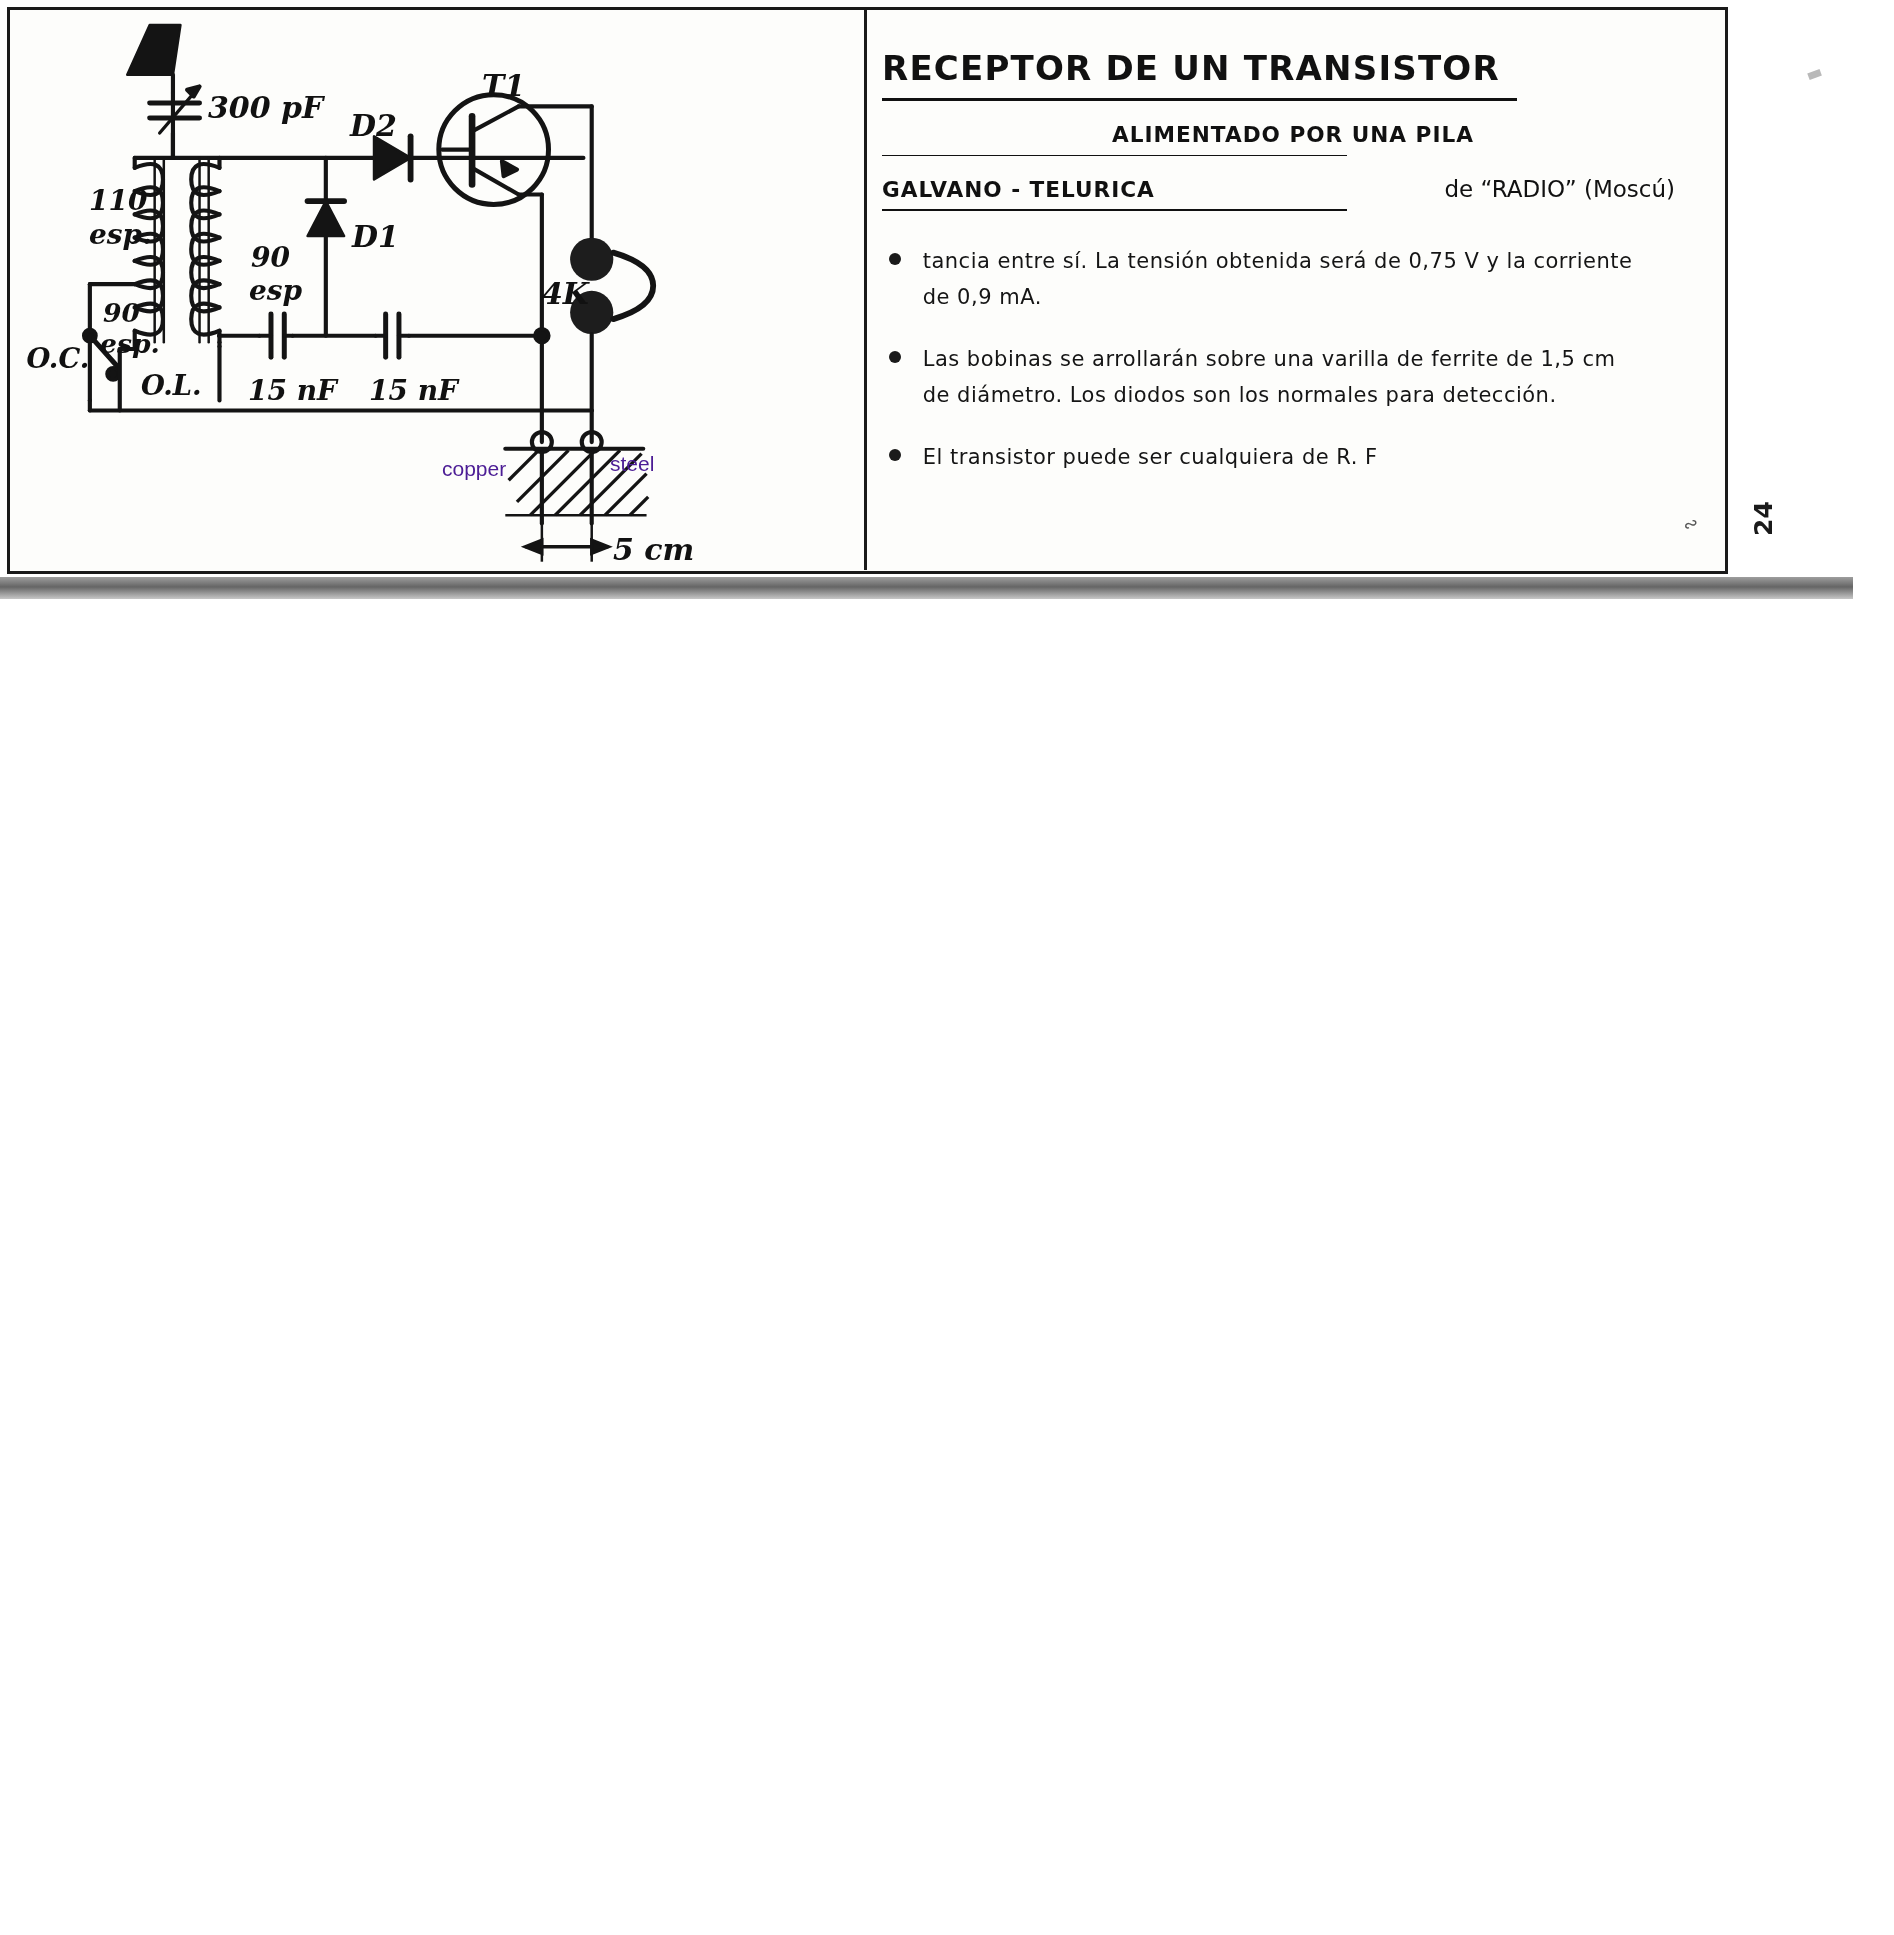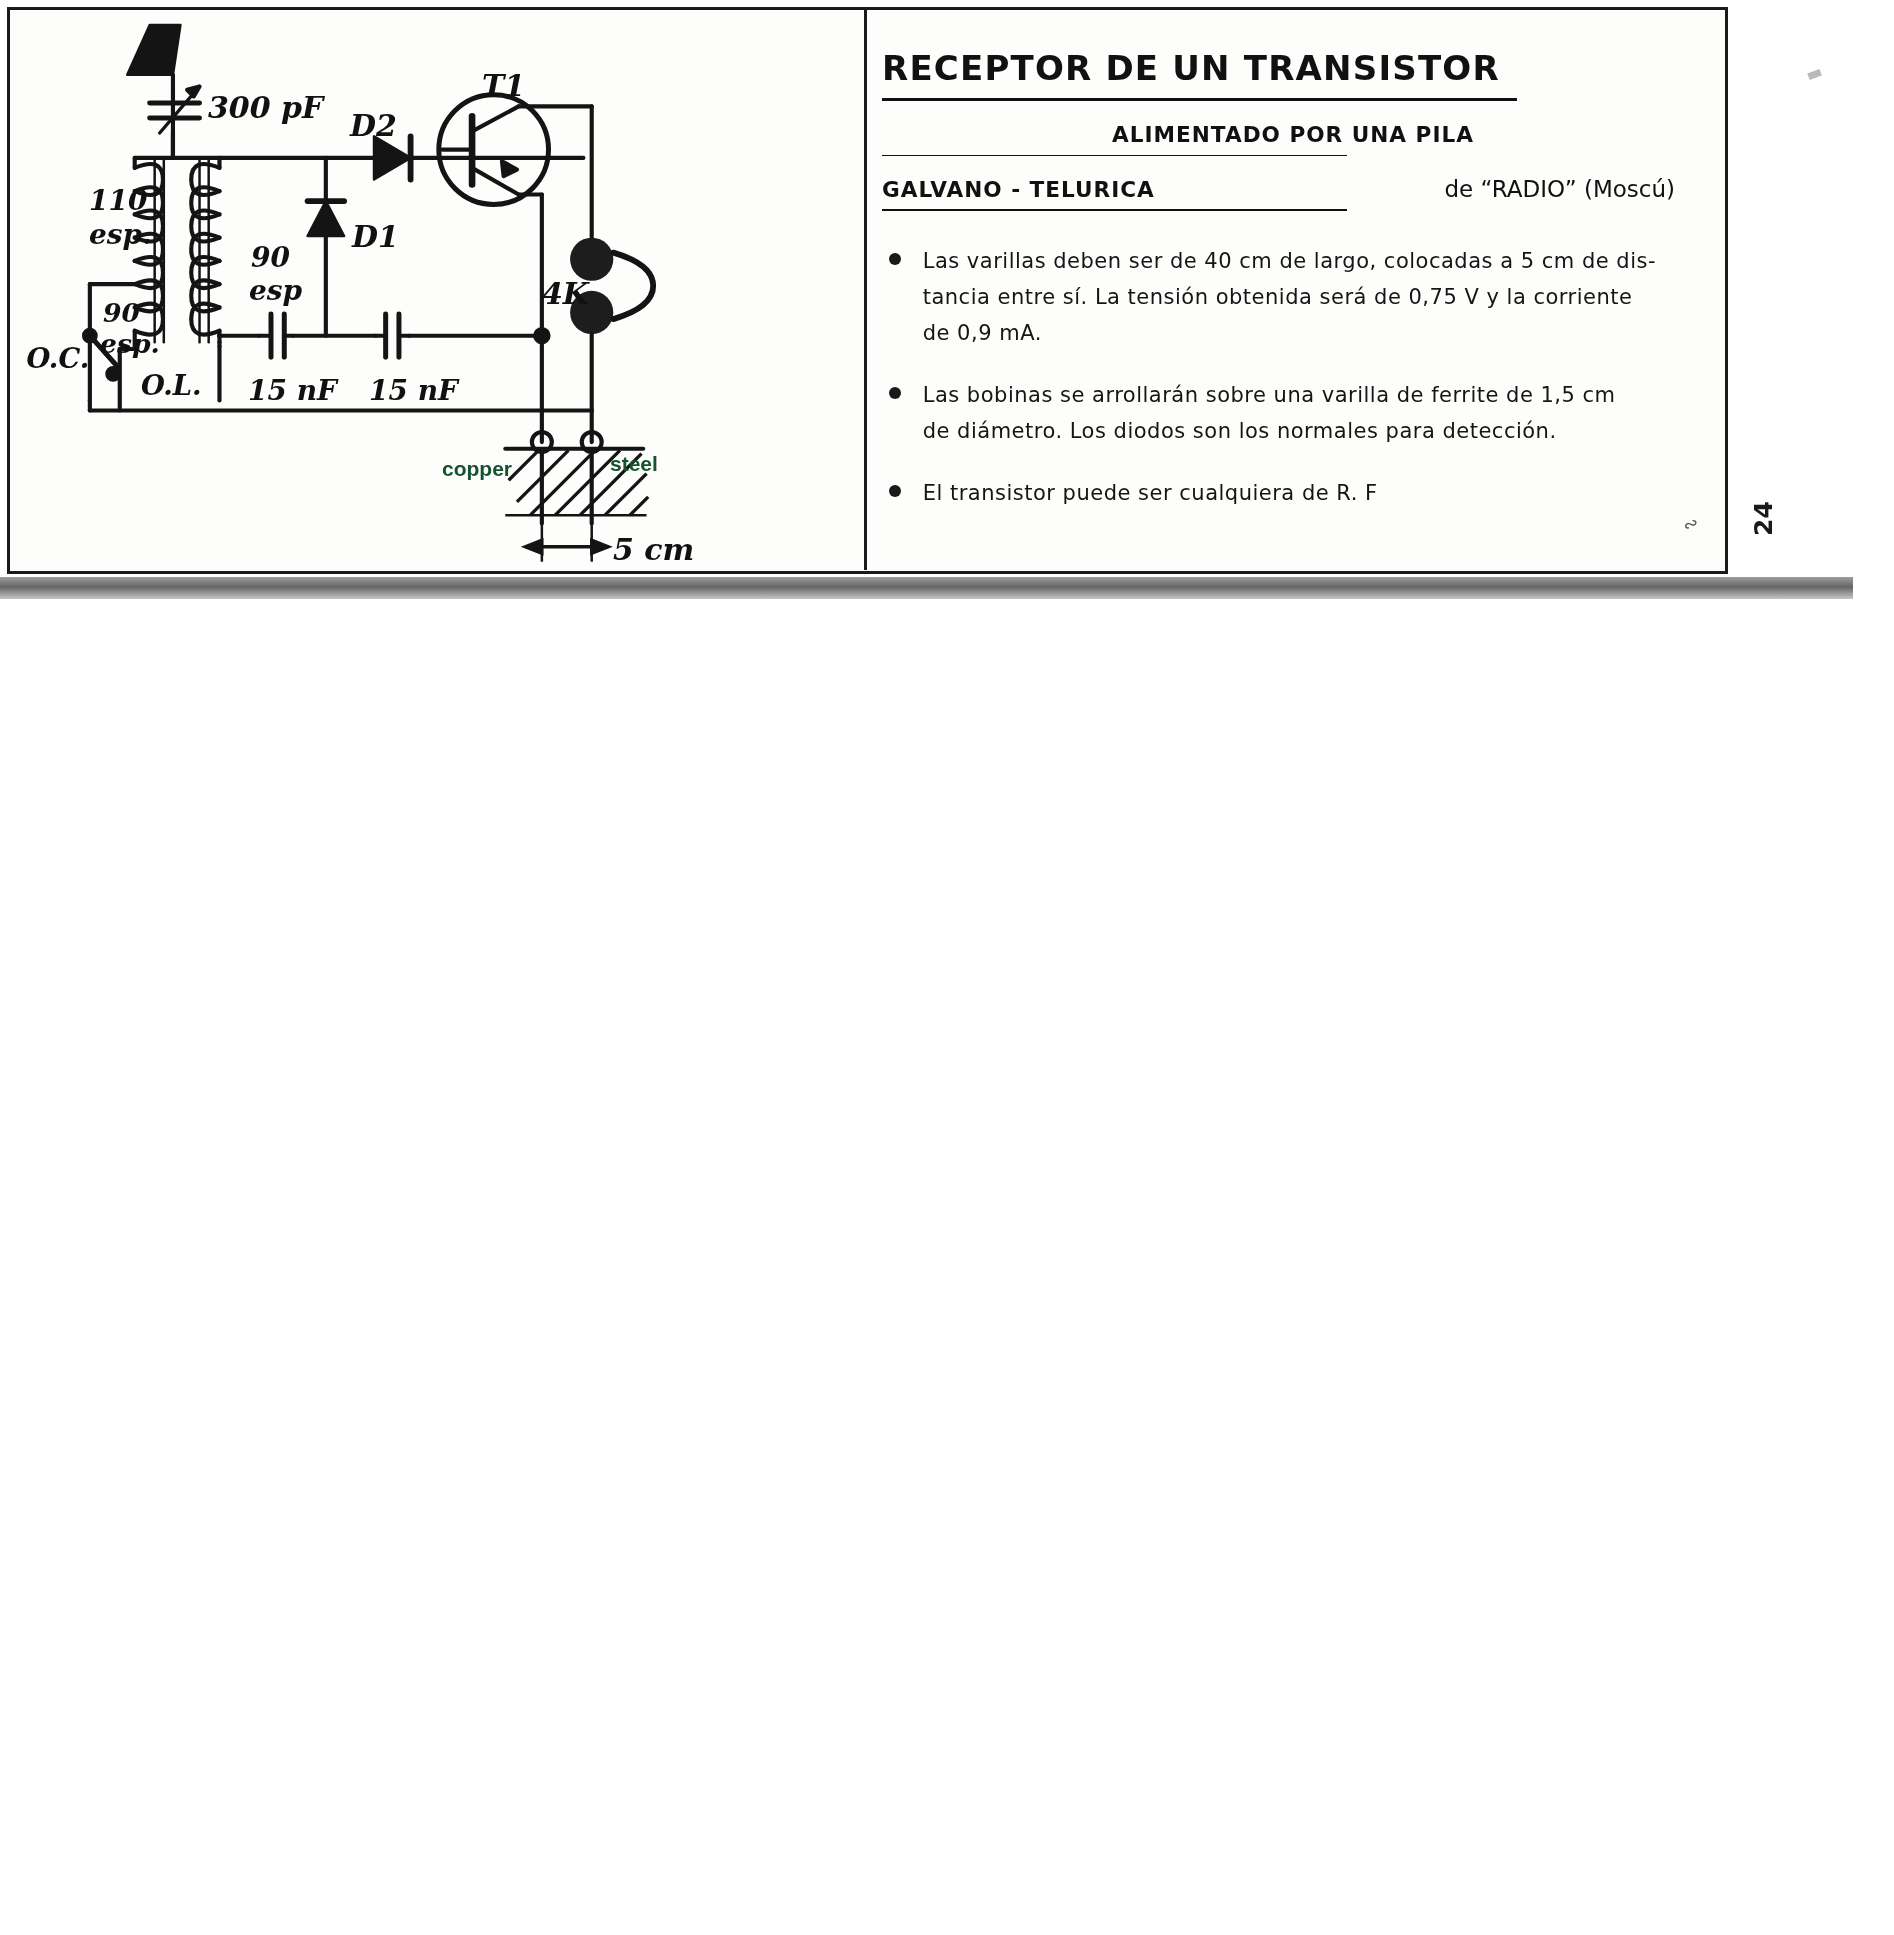--- a/index.html
+++ b/index.html
@@ -169,22 +169,22 @@
     position: absolute;
     font-family: "DejaVu Serif", serif;
     font-style: italic;
     font-weight: bold;
     color: #111;
     white-space: nowrap;
   }
   .lbl-plain {
     position: absolute;
     font-family: "Liberation Sans", sans-serif;
-    font-weight: bold;
-    color: #14532d;
+    font-weight: normal;
+    color: #4c1d95;
     white-space: nowrap;
   }
 </style>
 </head>
 <body>
 
 <div id="scan">
 
   <div id="page-frame"></div>
   <div id="right-smudge"></div>
@@ -381,21 +381,20 @@
       </div>
       <div class="credit">de “RADIO” (Moscú)</div>
     </div>
     <div class="sub2-underline"></div>
 
     <div class="bullets">
 
       <div class="bullet-item">
         <div class="bullet-dot"></div>
         <div class="bullet-text">
-          <div>Las varillas deben ser de 40 cm de largo, colocadas a 5 cm de dis-</div>
           <div>tancia entre sí. La tensión obtenida será de 0,75 V y la corriente</div>
           <div>de 0,9 mA.</div>
         </div>
       </div>
 
       <div class="bullet-item">
         <div class="bullet-dot"></div>
         <div class="bullet-text">
           <div>Las bobinas se arrollarán sobre una varilla de ferrite de 1,5 cm</div>
           <div>de diámetro. Los diodos son los normales para detección.</div>

